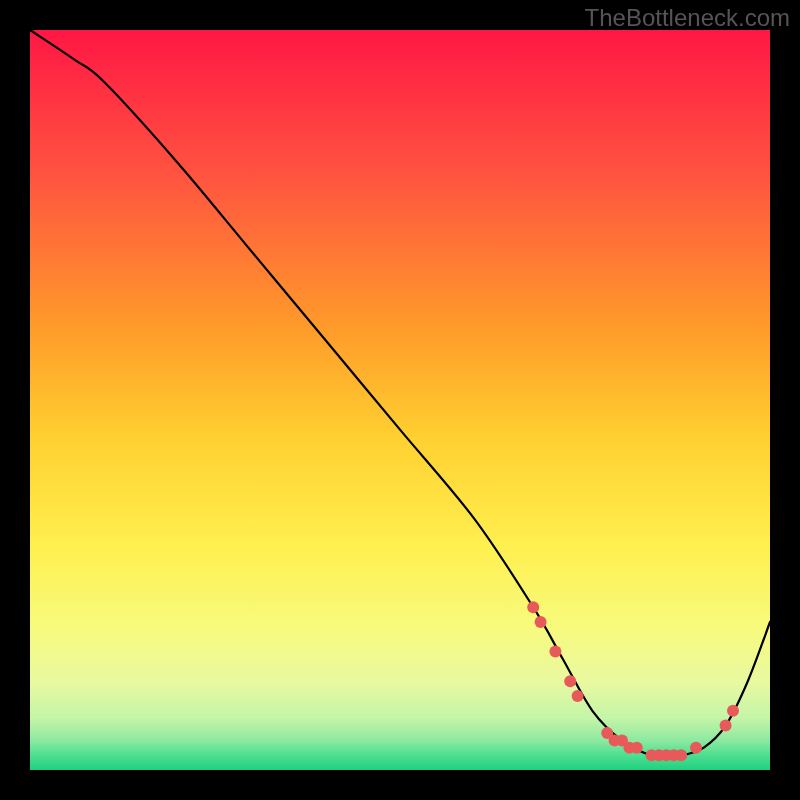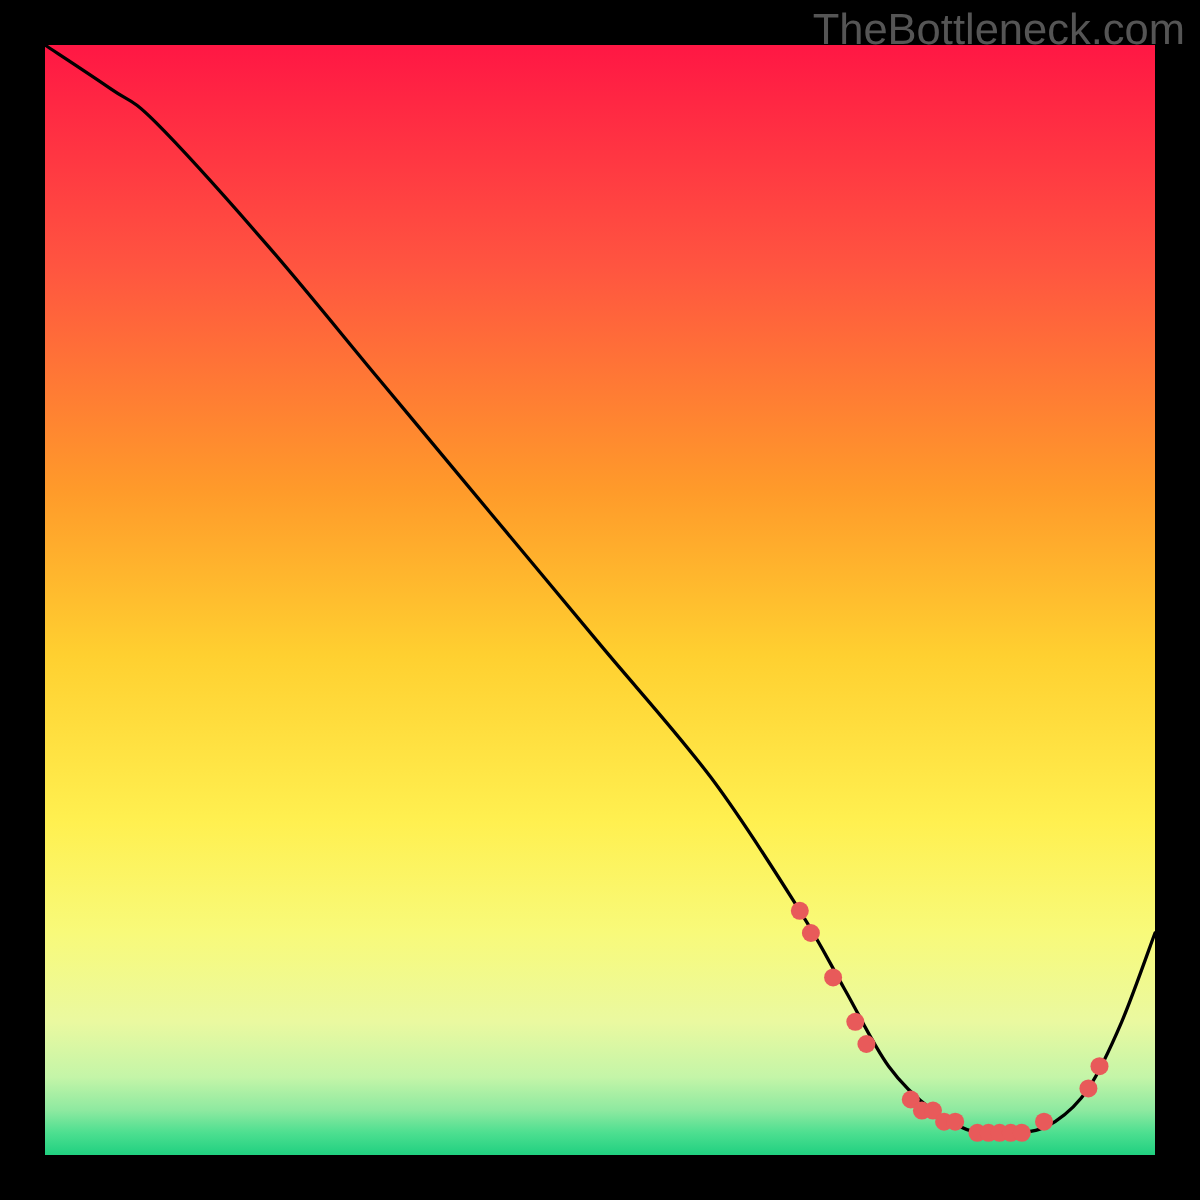--- a/index.html
+++ b/index.html
@@ -15,21 +15,21 @@
     position: relative;
     width: 800px;
     height: 800px;
     background: #000;
   }
   .watermark {
     position: absolute;
     top: 4px;
     right: 10px;
     color: #555;
-    font-size: 29px;
+    font-size: 24px;
     font-weight: 500;
     z-index: 10;
   }
   svg {
     display: block;
   }
 </style>
 </head>
 <body>
 

